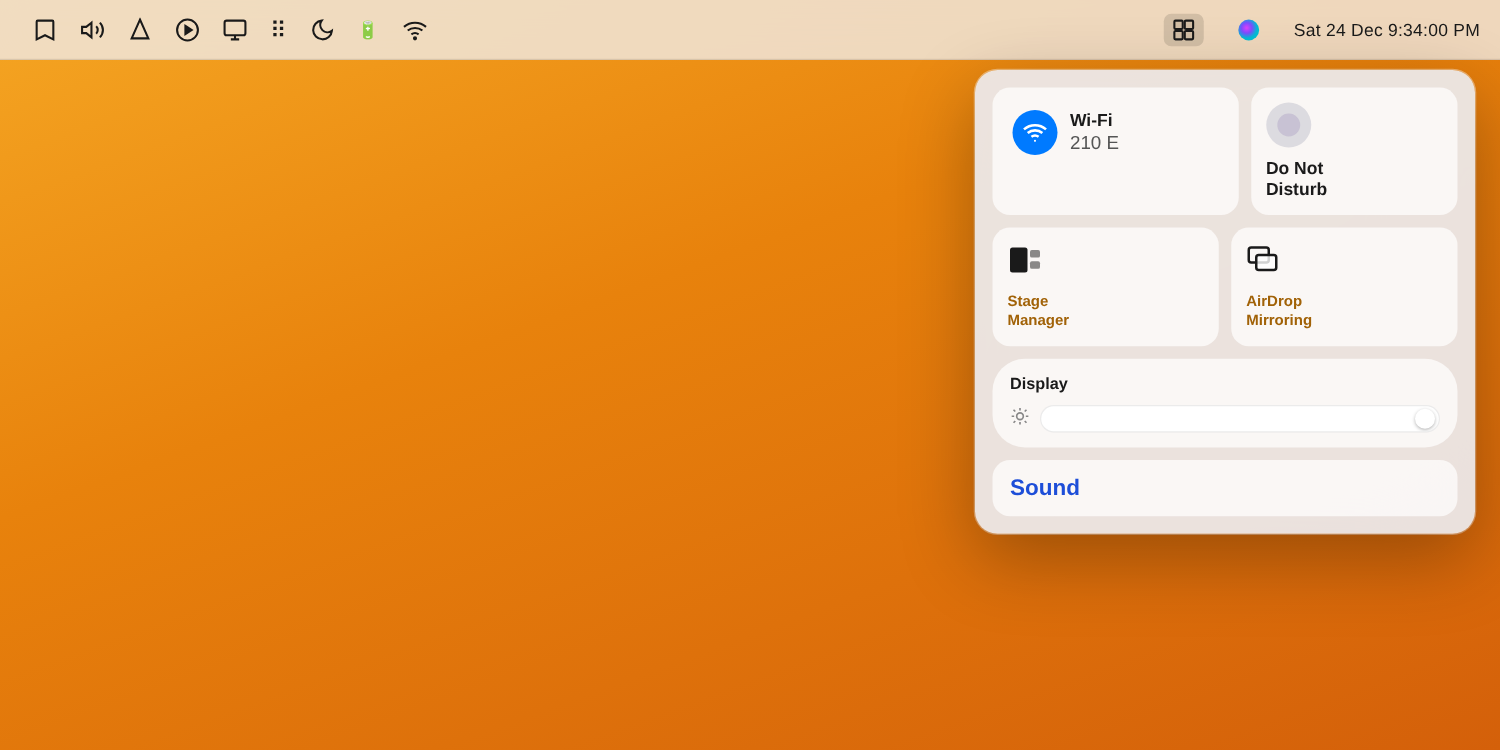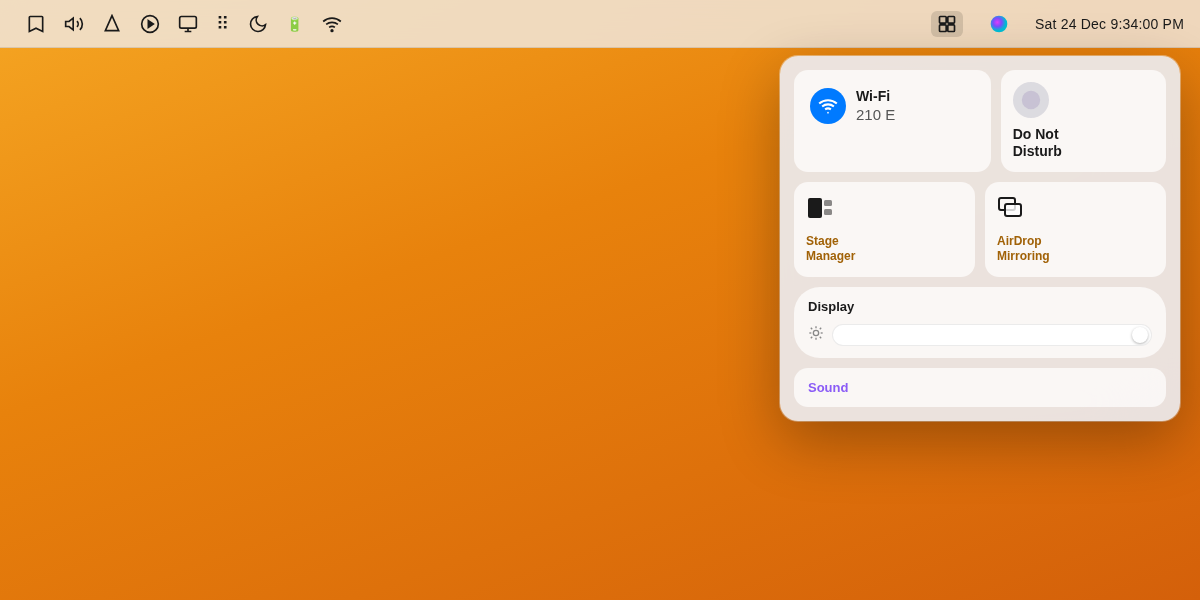--- a/index.html
+++ b/index.html
@@ -266,23 +266,23 @@
     }
 
     
     #sound-section {
       background: rgba(255,255,255,0.7);
       border-radius: 14px;
       padding: 12px 14px;
     }
 
     #sound-header {
-      font-size: 13px;
+      font-size: 18px;
       font-weight: 600;
-      color: #8b5cf6;
+      color: #1d4ed8;
     }
 
     
     .menubar-icon.active {
       background: rgba(0,0,0,0.12);
       border-radius: 6px;
       padding: 3px 6px;
     }
 
     

